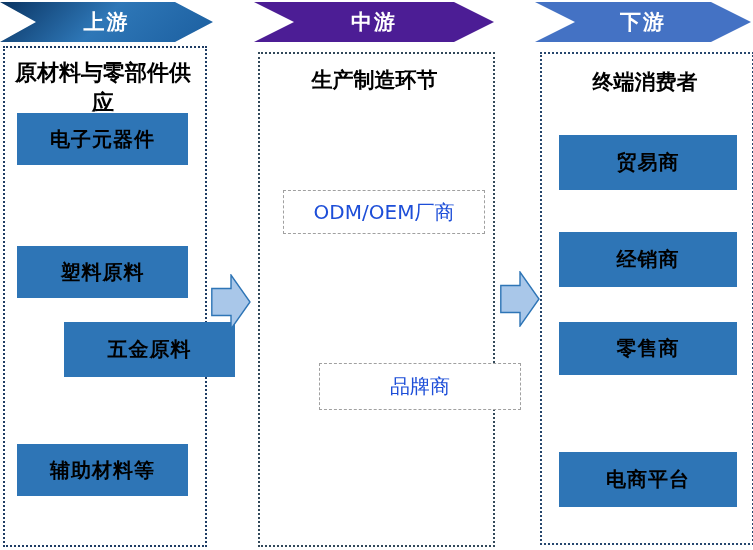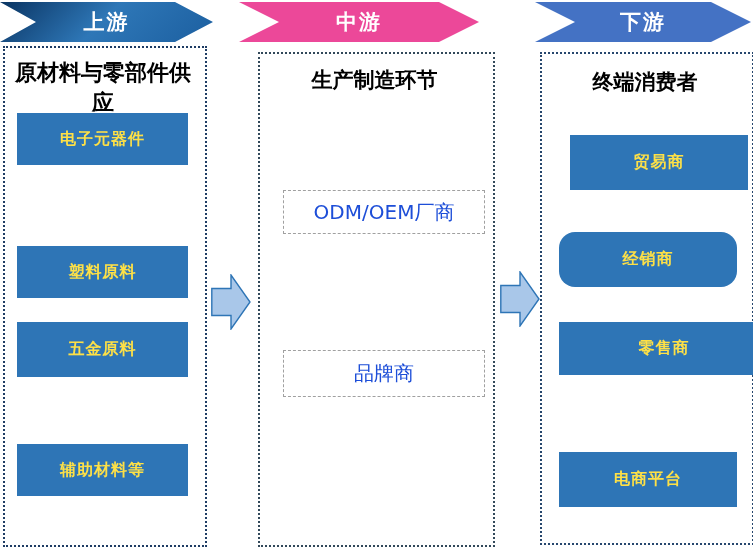--- a/index.html
+++ b/index.html
@@ -5,52 +5,52 @@
   html,body{margin:0;padding:0;background:#fff;}
   body{font-family:"DejaVu Sans","Liberation Sans",sans-serif;}
   #stage{position:relative;width:753px;height:550px;background:#fff;overflow:hidden;text-decoration:underline;}
 
   
   .chev{position:absolute;top:2px;height:40px;line-height:40px;text-align:center;
         color:#fff;font-weight:bold;font-size:21px;letter-spacing:2px;}
   .chev-up{left:0;width:213px;
       background:linear-gradient(135deg,#0a3462 0%,#2e77b7 48%,#1c5fa0 100%);
       clip-path:polygon(0 0,175px 0,100% 50%,175px 100%,0 100%,36px 50%);}
-  .chev-mid{left:239px;width:240px;background:#ec4899;
+  .chev-mid{left:254px;width:240px;background:#4c1d95;
       clip-path:polygon(0 0,200px 0,100% 50%,200px 100%,0 100%,40px 50%);}
   .chev-down{left:535px;width:216px;background:#4472c4;
       clip-path:polygon(0 0,176px 0,100% 50%,176px 100%,0 100%,40px 50%);}
 
   
   .col{position:absolute;background:#fff;}
   .col-up{left:3px;top:46px;width:200px;height:497px;border:2px dotted #1e3c64;}
   .col-mid{left:258px;top:52px;width:233px;height:491px;border:2px dotted #32495a;}
   .col-down{left:540px;top:52px;width:210px;height:489px;border:2px dotted #27476e;}
 
   .col-title{position:absolute;text-align:center;color:#000;font-weight:bold;
              font-size:21px;line-height:1.35;}
   .title-up{left:13px;top:58px;width:180px;font-size:22px;}
   .title-mid{left:258px;top:66px;width:233px;}
   .title-down{left:540px;top:68px;width:210px;}
 
   
-  .bluebox{position:absolute;background:#2e75b6;color:#fde047;font-weight:bold;
-           font-size:16px;text-align:left;display:flex;align-items:center;
+  .bluebox{position:absolute;background:#2e75b6;color:#000000;font-weight:bold;
+           font-size:20px;text-align:left;display:flex;align-items:center;
            justify-content:center;letter-spacing:1px;}
   .up-b{left:17px;width:171px;height:52px;}
   .dn-b{left:559px;width:178px;height:55px;}
-  #up1{top:113px;} #up2{top:215px;margin-top:31px;} #up3{top:322px;height:55px;} #up4{top:444px;}
-  #dn1{top:135px;margin-left:11px;} #dn2{top:232px;border-radius:16px;} #dn3{top:322px;height:53px;padding-left:16px;} #dn4{top:428px;margin-top:24px;}
+  #up1{top:113px;} #up2{top:215px;margin-top:31px;} #up3{top:322px;height:55px;margin-left:47px;} #up4{top:444px;}
+  #dn1{top:135px;} #dn2{top:232px;} #dn3{top:322px;height:53px;} #dn4{top:428px;margin-top:24px;}
 
   
   .whitebox{position:absolute;left:283px;width:200px;background:#fff;
             border:1px dashed #a0a0a0;color:#1d4ed8;font-size:20px;text-align:center;
             display:flex;align-items:center;justify-content:center;}
   #mid1{top:190px;height:42px;}
-  #mid2{top:350px;height:45px;}
+  #mid2{top:363px;height:45px;margin-left:36px;}
 
   
   .flow{position:absolute;width:40px;height:56px;}
   #flow1{left:211px;top:274px;}
   #flow2{left:500px;top:271px;}
 </style>
 </head>
 <body>
 
 <div id="stage">

